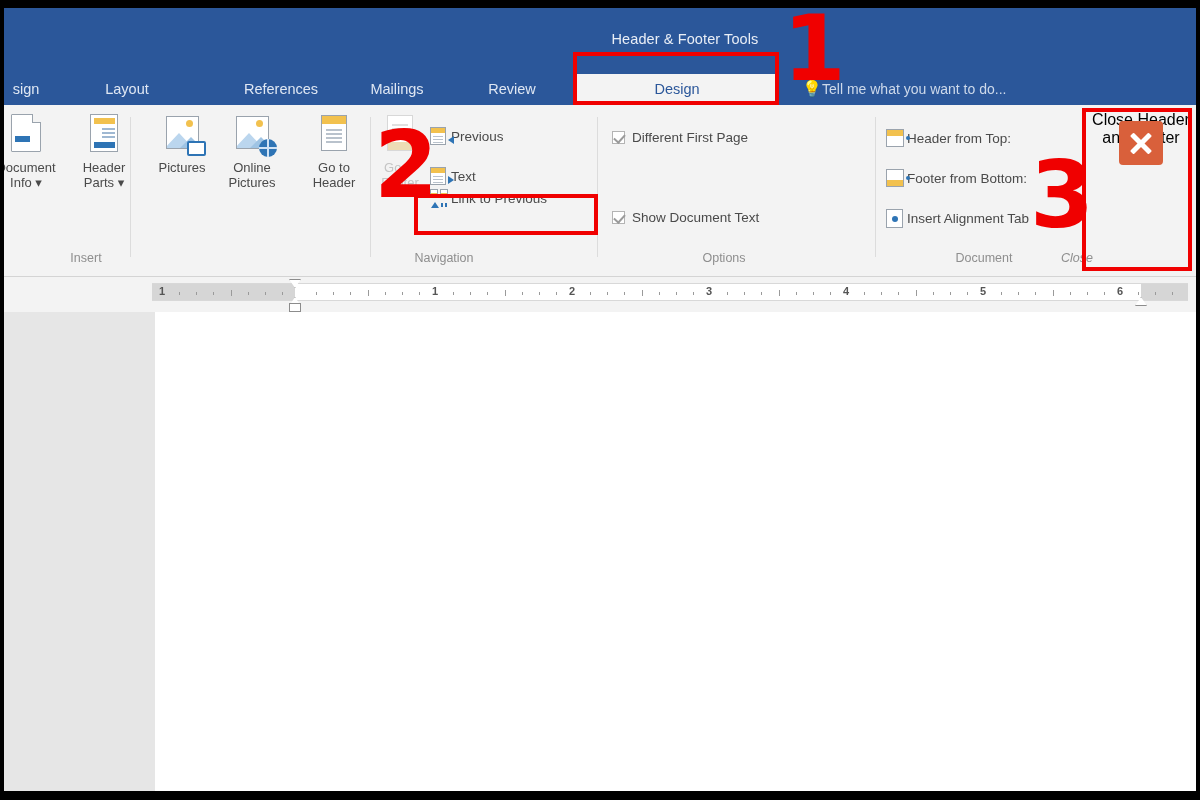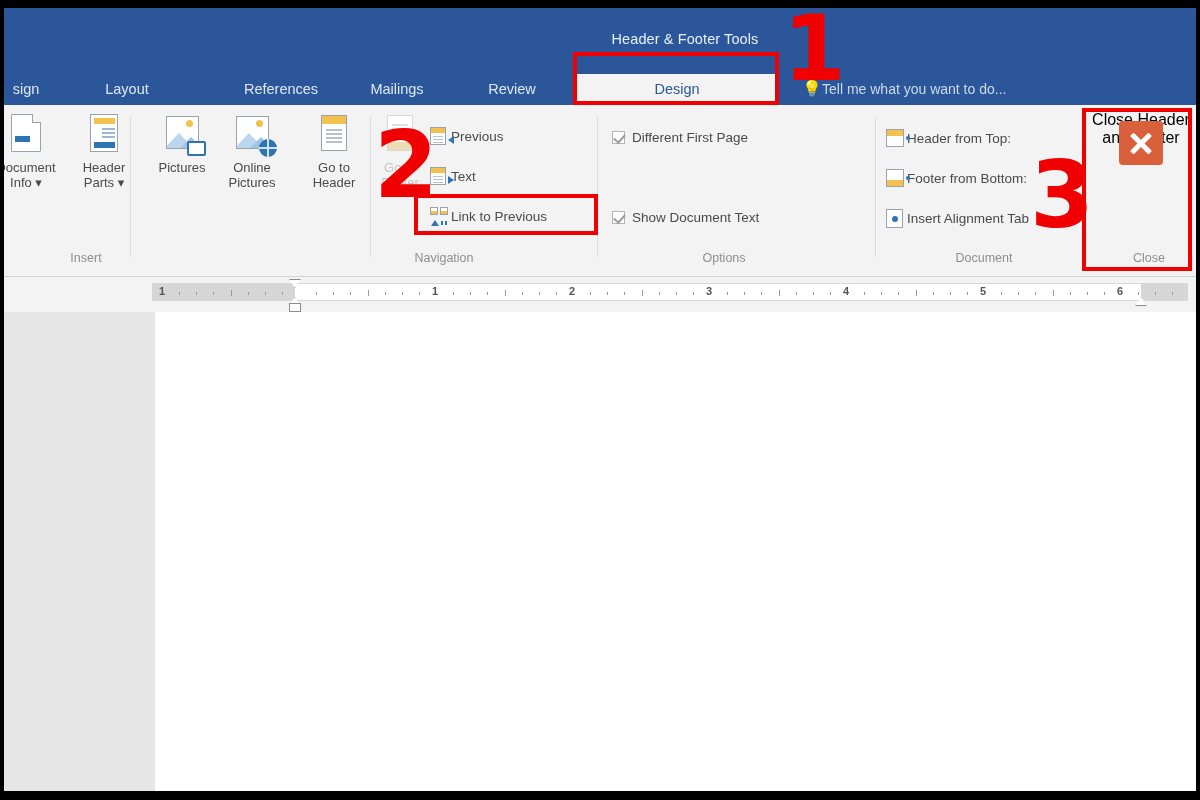--- a/index.html
+++ b/index.html
@@ -485,21 +485,21 @@
               <span class="cap"></span>
               <span class="l" style="top:8px;"></span>
               <span class="l" style="top:11px;"></span>
               <span class="l" style="top:14px;"></span>
             </span>
           <span class="arrow-r"></span>
         </span>
         <span class="slbl">Text</span>
       </div>
 
-      <div class="smbtn" style="left:426px;top:98px;">
+      <div class="smbtn" style="left:426px;top:80px;">
         <span class="sglyph">
           <span class="link-icon">
             <span class="bx b1">
                 <span class="y"></span>
               </span>
             <span class="bx b2">
                 <span class="y"></span>
               </span>
             <span class="up"></span>
             <span class="dots"></span>
@@ -552,21 +552,21 @@
       </div>
 
       <div class="grp-label" style="left:900px;width:160px;">Document</div>
 
       <div style="position:absolute;left:1086px;top:6px;width:102px;text-align:center;">
         <span class="close-x"></span>
         <span class="lbl2">Close Header
 and Footer</span>
       </div>
 
-      <div class="grp-label" style="left:1094px;width:102px;">Close</div>
+      <div class="grp-label" style="left:1022px;width:102px;font-style:italic;">Close</div>
     </div>
 
     <div class="ruler-wrap">
       <div class="ruler">
         <div class="margin-zone" style="left:0;width:143px;"></div>
         <div class="margin-zone" style="left:989px;width:47px;"></div>
 
         <div class="num" style="left:10px;">1</div>
         <div class="num" style="left:283px;">1</div>
         <div class="num" style="left:420px;">2</div>

